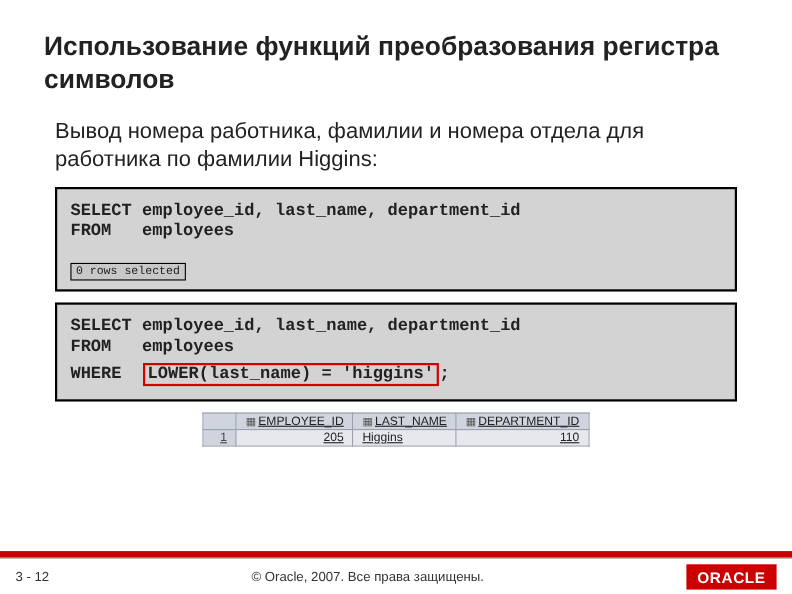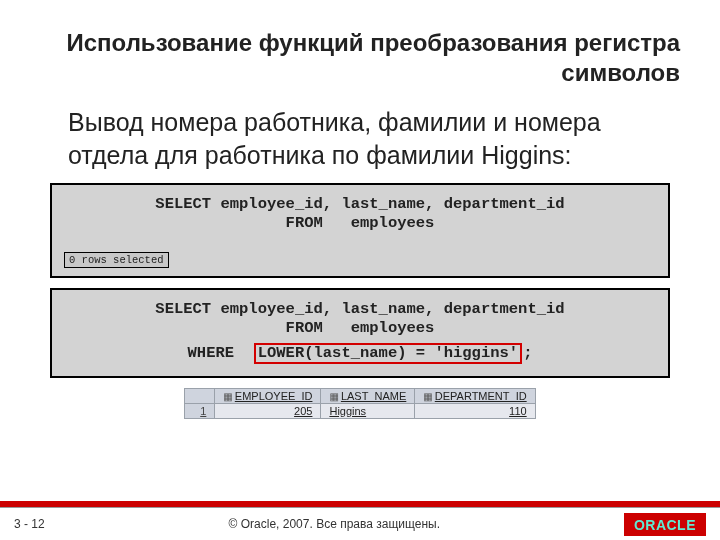--- a/index.html
+++ b/index.html
@@ -7,42 +7,42 @@
     margin: 0;
     width: 720px;
     height: 540px;
     font-family: Arial, Helvetica, sans-serif;
     background: #fff;
     position: relative;
     color: #222;
   }
   .slide { width: 720px; height: 540px; position: relative; padding: 0; }
   .title {
-    text-align: right;
+    text-align: left;
     font-weight: bold;
     font-size: 24px;
     padding: 28px 40px 10px 40px;
     line-height: 1.25;
   }
   .desc {
-    font-size: 25px;
-    padding: 8px 50px 4px 68px;
+    font-size: 20px;
+    padding: 8px 50px 4px 50px;
     line-height: 1.3;
   }
   .codebox {
     margin: 8px 50px 10px 50px;
     background: #d3d3d3;
     border: 2px solid #000;
     padding: 10px 12px 8px 12px;
     font-family: "Courier New", monospace;
     font-weight: bold;
     font-size: 15.5px;
     position: relative;
   }
-  .codeline { white-space: pre; line-height: 1.25; text-align: center; }
+  .codeline { white-space: pre; line-height: 1.25; }
   .rows-note {
     display: inline-block;
     border: 1px solid #000;
     background: #c8c8c8;
     font-size: 10.5px;
     font-family: "Courier New", monospace;
     font-weight: normal;
     padding: 1px 4px;
     margin-top: 18px;
   }
@@ -97,21 +97,21 @@
     display: flex;
     align-items: center;
     justify-content: space-between;
     padding: 16px 14px;
     font-size: 12px;
     color: #333;
     background: #fff;
   }
   .oracle-logo {
     background: #c00;
-    color: #5eead4;
+    color: #ffffff;
     font-weight: bold;
     font-size: 14px;
     padding: 4px 10px 3px 10px;
     letter-spacing: 0.5px;
   }
   .pagenum { white-space: nowrap; }
 </style>
 </head>
 <body>
 

